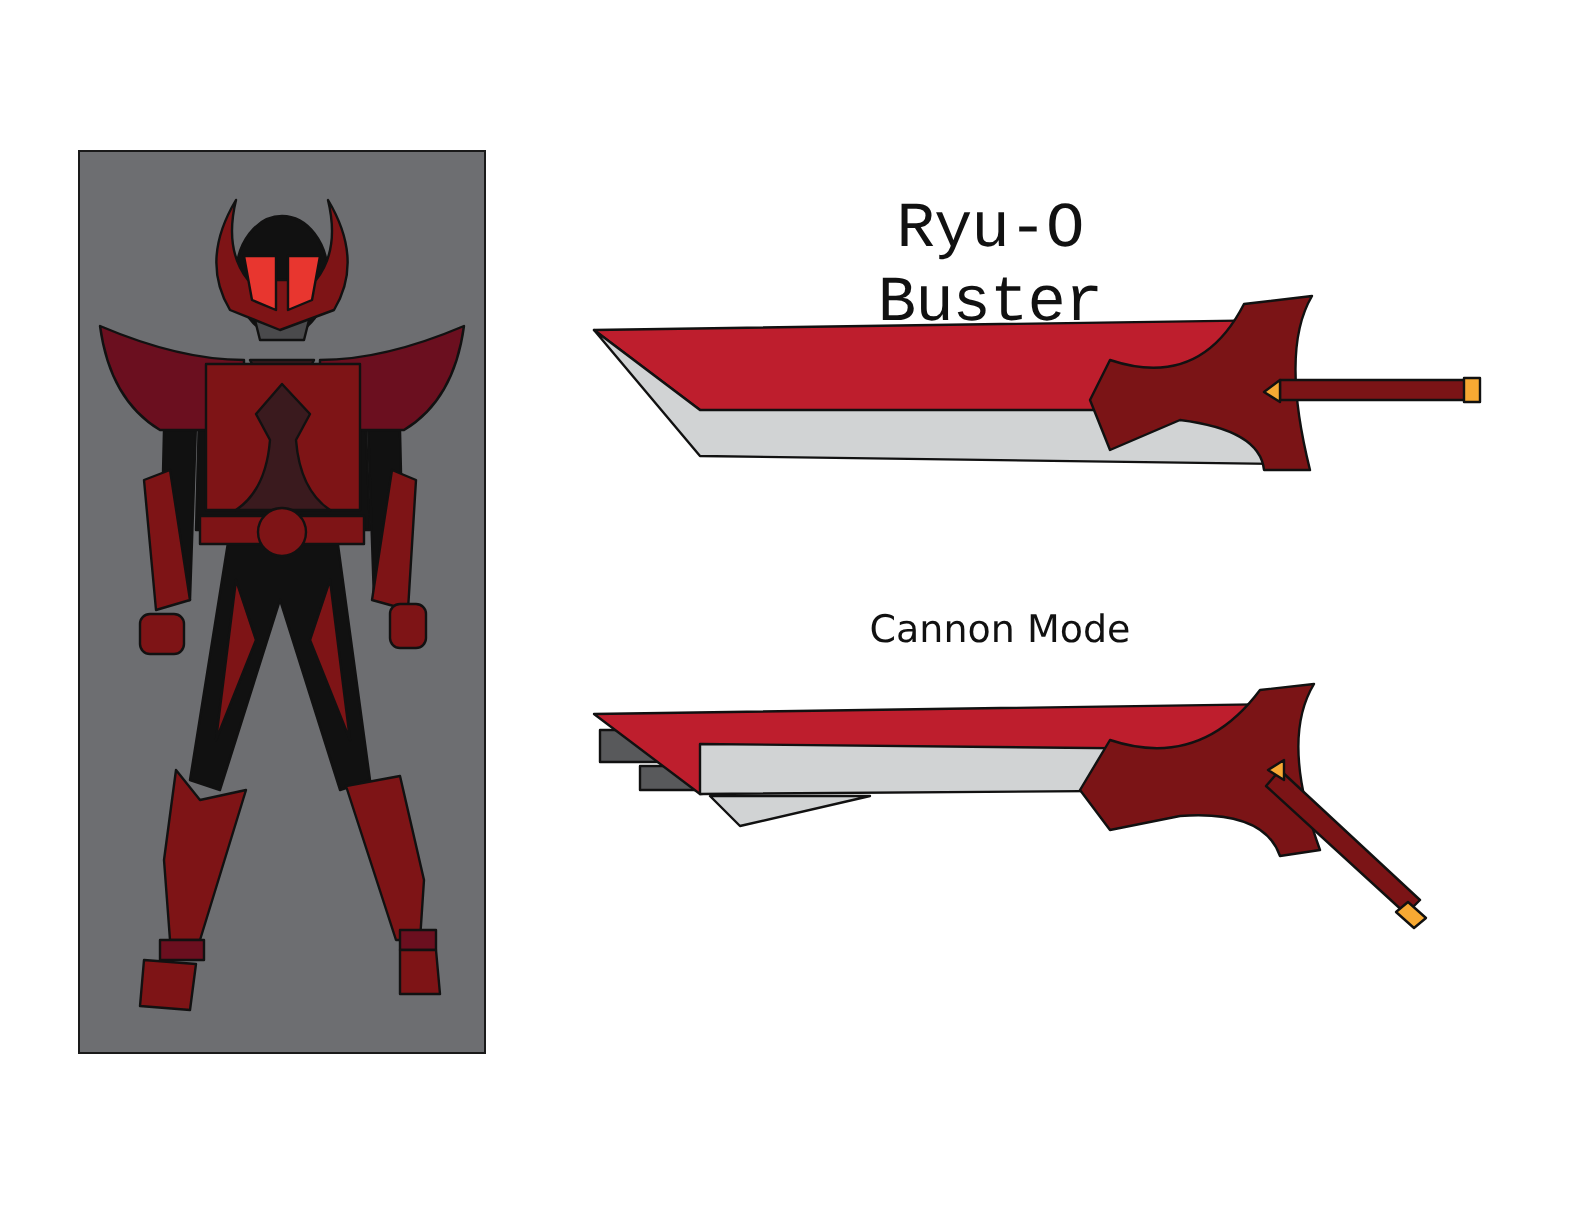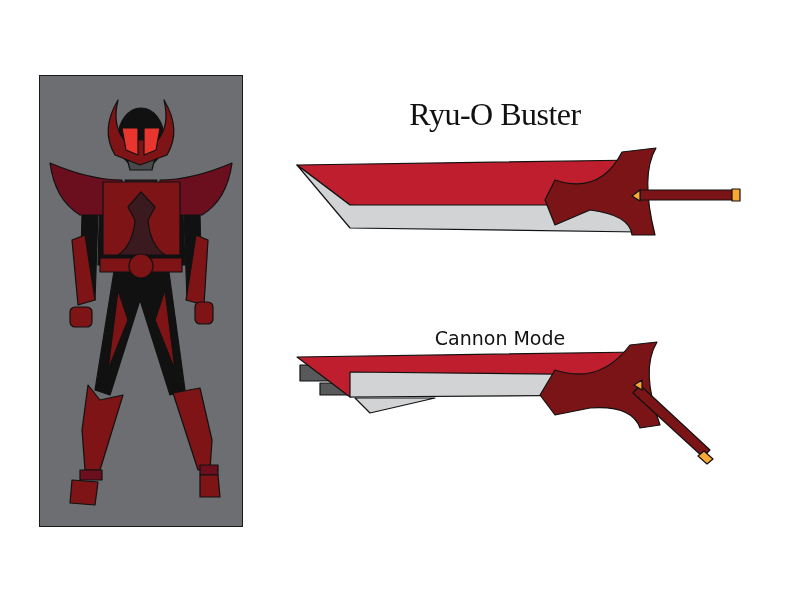--- a/index.html
+++ b/index.html
@@ -1,19 +1,19 @@
 <!DOCTYPE html>
 <html><head>
 <meta charset="utf-8">
 <style>
   html, body { margin:0; padding:0; background:#ffffff; }
   body { width:792px; height:612px; position:relative; overflow:hidden; font-family:"Liberation Sans", sans-serif; }
   .panel { position:absolute; left:39px; top:75px; width:204px; height:452px; background:#6d6e71; border:1.5px solid #1a1a1a; box-sizing:border-box; }
-  .title { position:absolute; left:385px; top:96px; width:220px; text-align:center; font-size:32px; color:#111; font-family:Liberation Serif, serif; letter-spacing:-0.5px; }
-  .subtitle { position:absolute; left:410px; top:327px; width:180px; text-align:center; font-size:19px; color:#111; font-family:"DejaVu Sans", sans-serif; }
+  .title { position:absolute; left:385px; top:96px; width:220px; text-align:center; font-size:32px; color:#111; font-family:Liberation Mono, monospace; letter-spacing:-0.5px; }
+  .subtitle { position:absolute; left:410px; top:304px; width:180px; text-align:center; font-size:19px; color:#111; font-family:"DejaVu Sans", sans-serif; }
   svg { position:absolute; left:0; top:0; }
 </style>
 </head>
 <body>
 
 <div class="panel"></div>
 
 <svg width="792" height="612">
   <g stroke="#111" stroke-width="1.2" stroke-linejoin="round">
 

